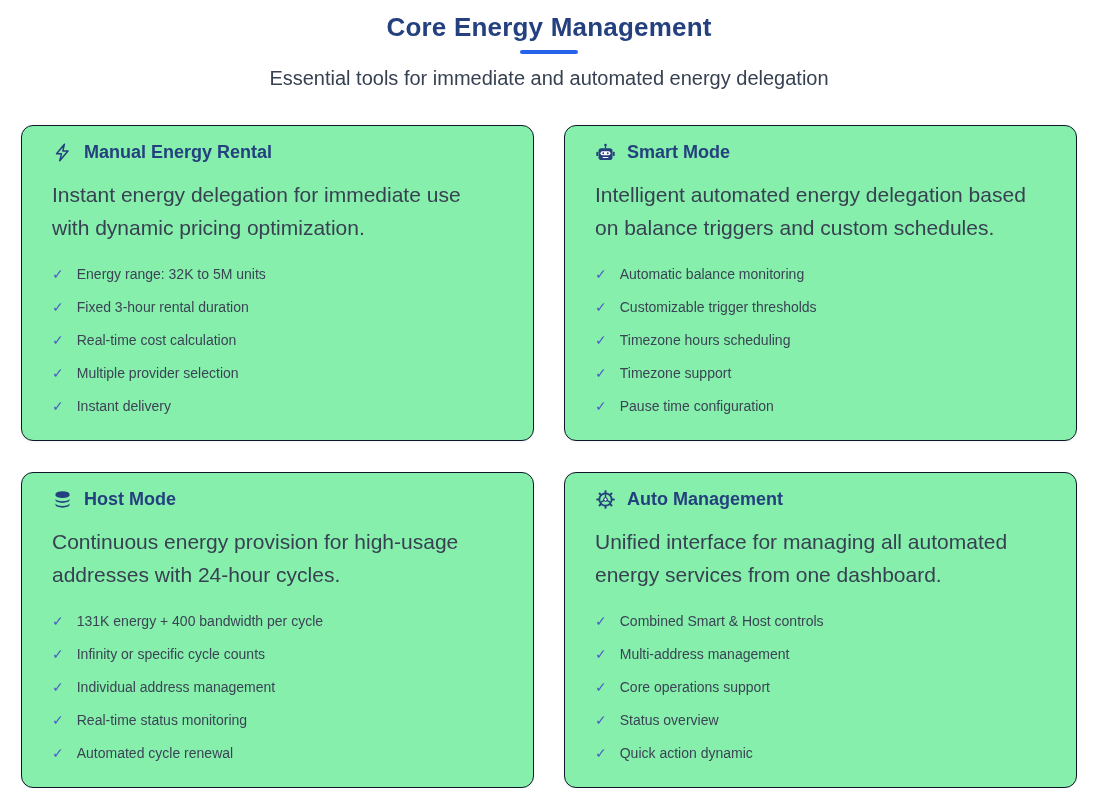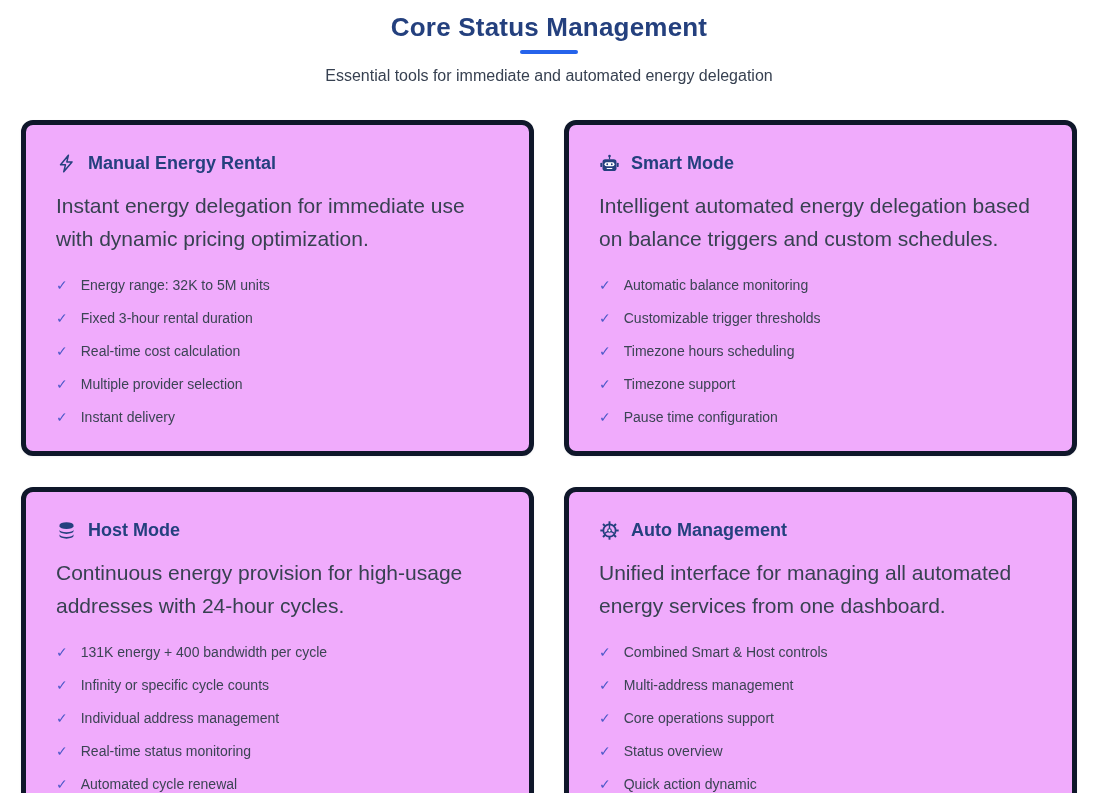--- a/index.html
+++ b/index.html
@@ -23,37 +23,37 @@
   }
   .title-underline {
     width: 58px;
     height: 4px;
     background: #2563eb;
     border-radius: 2px;
     margin: 7px auto 0 auto;
   }
   .section-subtitle {
     margin-top: 13px;
-    font-size: 16px;
+    font-size: 20px;
     color: #374151;
   }
   
   .cards {
     display: grid;
     grid-template-columns: 1fr 1fr;
     column-gap: 30px;
     row-gap: 31px;
     padding: 0 21px;
     margin-top: 35px;
   }
   .card {
-    background: #f0abfc;
-    border: 5px solid #0f172a;
+    background: #86efac;
+    border: 1px solid #0f172a;
     border-radius: 12px;
-    padding: 28px 30px 26px 30px;
+    padding: 16px 30px 26px 30px;
     min-height: 310px;
     box-shadow: 0 1px 3px rgba(16, 24, 40, 0.05);
   }
   .card-header {
     display: flex;
     align-items: center;
     gap: 11px;
   }
   .card-icon {
     width: 21px;
@@ -95,21 +95,21 @@
     line-height: 1;
     flex: 0 0 auto;
   }
 </style>
 </head>
 <body>
 
 <div class="page">
 
   <div class="section-header">
-    <div class="section-title">Core Status Management</div>
+    <div class="section-title">Core Energy Management</div>
     <div class="title-underline"></div>
     <div class="section-subtitle">Essential tools for immediate and automated energy delegation</div>
   </div>
 
   <div class="cards">
 
     <div class="card">
       <div class="card-header">
         <span class="card-icon">
           <svg viewBox="0 0 24 24">

